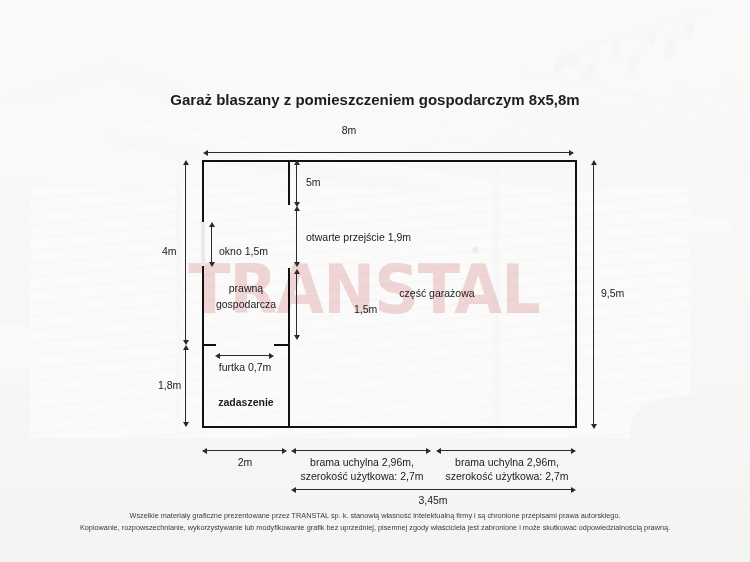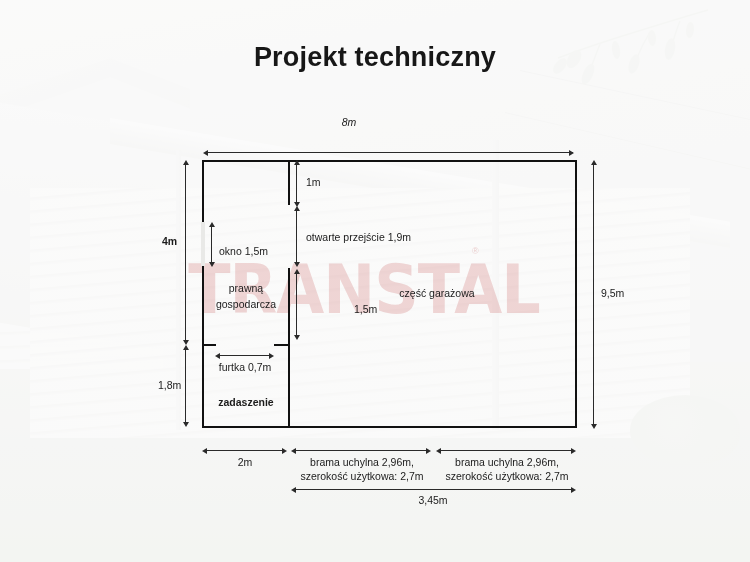--- a/index.html
+++ b/index.html
@@ -125,21 +125,21 @@
     </svg>
 
     <div class="ph-bush"></div>
     <div class="ph-grass"></div>
     <div class="ph-veil"></div>
   </div>
 
   <div class="watermark">TRANSTAL</div>
   <div class="wm-r">®</div>
 
-  <div class="title">Projekt techniczny</div>
+  <div class="subtitle">Garaż blaszany z pomieszczeniem gospodarczym 8x5,8m</div>
 
   <div>
 
     <div class="wall" style="left:202px;top:160px;width:375px;height:2.2px;"></div>
     <div class="wall" style="left:202px;top:426px;width:375px;height:2.2px;"></div>
     <div class="wall" style="left:202px;top:160px;width:2.2px;height:62px;"></div>
     <div class="wall" style="left:202px;top:266px;width:2.2px;height:162px;"></div>
     <div class="wall" style="left:575px;top:160px;width:2.2px;height:268px;"></div>
 
     <div class="ln" style="left:201px;top:222px;width:4px;height:44px;background:#e9e9e7;"></div>
@@ -147,49 +147,49 @@
     <div class="wall" style="left:288px;top:160px;width:2.2px;height:45px;"></div>
     <div class="wall" style="left:288px;top:268px;width:2.2px;height:160px;"></div>
 
     <div class="wall" style="left:202px;top:344px;width:14px;height:2.2px;"></div>
     <div class="wall" style="left:274px;top:344px;width:16px;height:2.2px;"></div>
 
     <div>
       <div class="dimline" style="left:205px;top:152px;width:368px;height:1px;"></div>
       <div class="arw arw-l" style="left:203px;top:149.5px;"></div>
       <div class="arw arw-r" style="left:569px;top:149.5px;"></div>
-      <div class="lbl c" style="left:349px;top:116px;width:80px;margin-left:-40px;font-style:italic;">8m</div>
+      <div class="lbl c" style="left:349px;top:124px;width:80px;margin-left:-40px;">8m</div>
     </div>
 
     <div>
       <div class="dimline" style="left:185px;top:163px;width:1px;height:178px;"></div>
       <div class="arw arw-u" style="left:182.5px;top:160px;"></div>
       <div class="arw arw-d" style="left:182.5px;top:340px;"></div>
-      <div class="lbl" style="left:162px;top:235px;font-weight:bold;">4m</div>
+      <div class="lbl" style="left:162px;top:245px;">4m</div>
     </div>
 
     <div>
       <div class="dimline" style="left:185px;top:348px;width:1px;height:75px;"></div>
       <div class="arw arw-u" style="left:182.5px;top:345px;"></div>
       <div class="arw arw-d" style="left:182.5px;top:422px;"></div>
       <div class="lbl" style="left:158px;top:379px;">1,8m</div>
     </div>
 
     <div>
       <div class="dimline" style="left:593px;top:163px;width:1px;height:262px;"></div>
       <div class="arw arw-u" style="left:590.5px;top:160px;"></div>
       <div class="arw arw-d" style="left:590.5px;top:424px;"></div>
       <div class="lbl" style="left:601px;top:287px;">9,5m</div>
     </div>
 
     <div>
       <div class="dimline" style="left:296px;top:163px;width:1px;height:40px;"></div>
       <div class="arw arw-u" style="left:293.5px;top:160px;"></div>
       <div class="arw arw-d" style="left:293.5px;top:202px;"></div>
-      <div class="lbl" style="left:306px;top:176px;">1m</div>
+      <div class="lbl" style="left:306px;top:176px;">5m</div>
     </div>
 
     <div>
       <div class="dimline" style="left:296px;top:209px;width:1px;height:54px;"></div>
       <div class="arw arw-u" style="left:293.5px;top:206px;"></div>
       <div class="arw arw-d" style="left:293.5px;top:262px;"></div>
       <div class="lbl" style="left:306px;top:231px;">otwarte przejście 1,9m</div>
     </div>
 
     <div>
@@ -246,15 +246,17 @@
     <div>
       <div class="dimline" style="left:294px;top:489px;width:280px;height:1px;"></div>
       <div class="arw arw-l" style="left:291px;top:486.5px;"></div>
       <div class="arw arw-r" style="left:571px;top:486.5px;"></div>
       <div class="lbl c" style="left:433px;top:494px;width:80px;margin-left:-40px;">3,45m</div>
     </div>
 
   </div>
 
   <div class="footer">
+    <div>Wszelkie materiały graficzne prezentowane przez TRANSTAL sp. k. stanowią własność intelektualną firmy i są chronione przepisami prawa autorskiego.</div>
+    <div>Kopiowanie, rozpowszechnianie, wykorzystywanie lub modyfikowanie grafik bez uprzedniej, pisemnej zgody właściciela jest zabronione i może skutkować odpowiedzialnością prawną.</div>
   </div>
 
 </div>
 
 </body></html>

